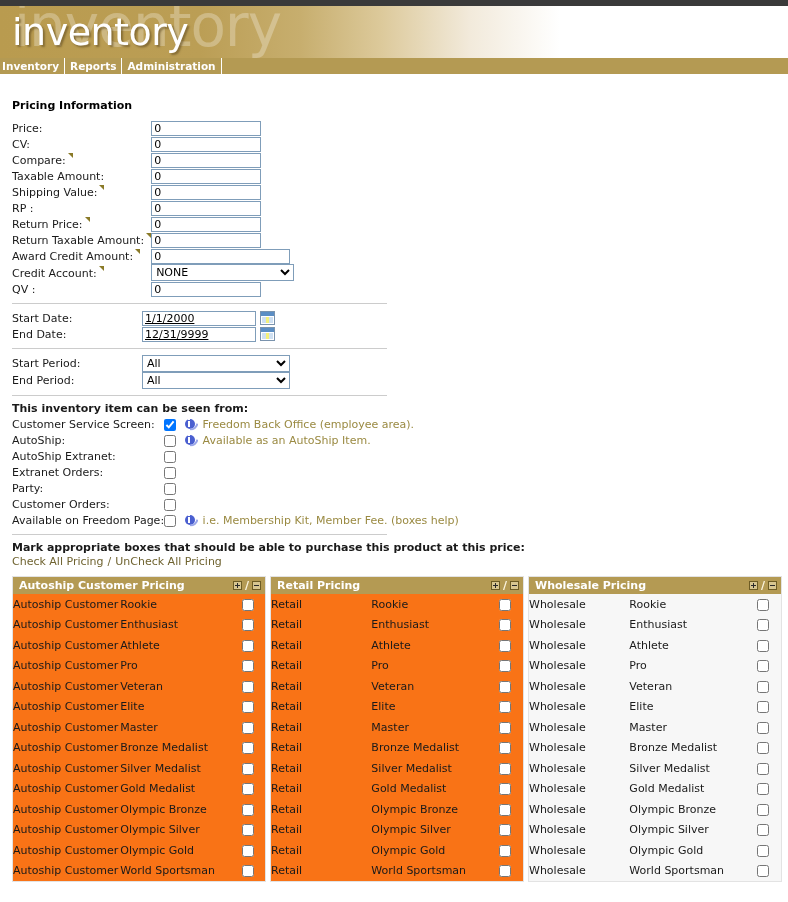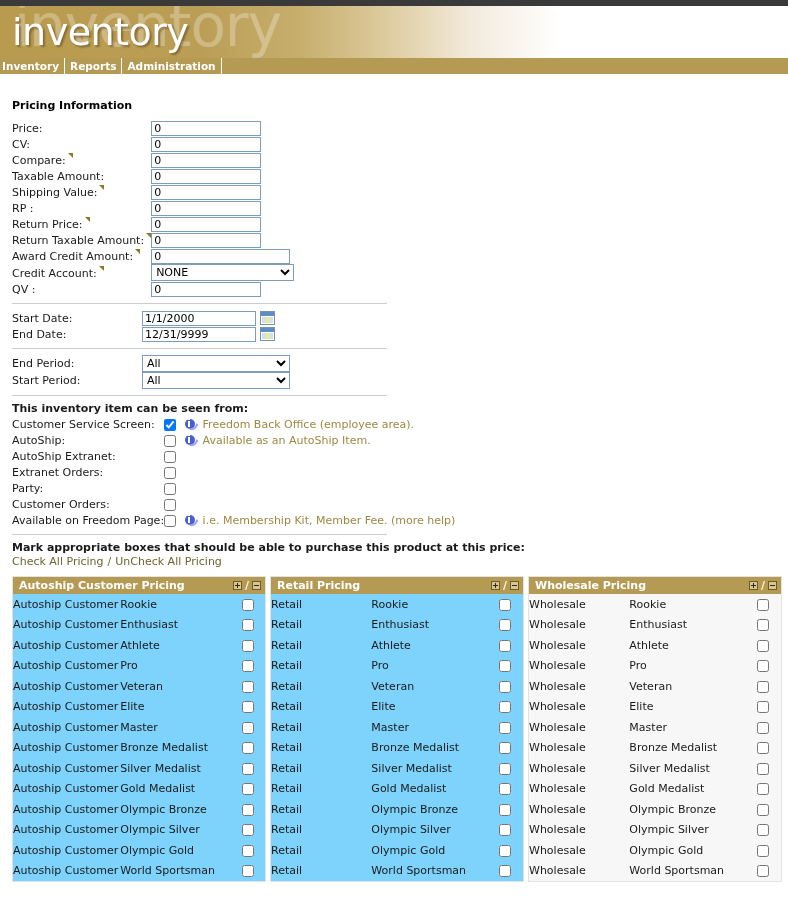--- a/index.html
+++ b/index.html
@@ -117,21 +117,21 @@
     height: 13px;
     font-size: 11px;
     font-family: "DejaVu Sans", "Liberation Sans", sans-serif;
     border: 1px solid #7f9db9;
     padding: 0 2px;
     color: #000;
     background: #fff;
     box-sizing: content-box;
   }
   input.txt.wide { width: 133px; }
-  input.txt.date { width: 108px; }
+  input.txt.date { width: 108px; text-decoration: underline; }
 
   select.sel {
     width: 143px;
     height: 17px;
     font-size: 11px;
     font-family: "DejaVu Sans", "Liberation Sans", sans-serif;
     border: 1px solid #7f9db9;
     background: #fff;
   }
   select.sel.period { width: 148px; }
@@ -241,21 +241,21 @@
   .checkall-row .slash { color: #6f6330; padding: 0 4px; }
 
   
   .panels {
     display: flex;
     gap: 4px;
     width: 772px;
   }
   .panel {
     width: 254px;
-    background: #7dd3fc;
+    background: #f97316;
     border: 1px solid #e3e3e3;
     box-sizing: border-box;
   }
   .panel.white { background: #f7f7f7; }
   .panel-head {
     background: #b49a53;
     color: #ffffff;
     font-weight: bold;
     font-size: 11px;
     height: 17px;
@@ -389,25 +389,25 @@
         <td><input class="txt date" type="text" value="12/31/9999" style=""><span class="cal-icon"></span></td>
       </tr>
     </tbody>
   </table>
 
   <hr class="hr">
 
   <table class="form">
     <tbody>
       <tr>
+        <td class="lbl" style="width:130px">Start Period:</td>
+        <td><select class="sel period"><option>All</option></select></td>
+      </tr>
+      <tr>
         <td class="lbl">End Period:</td>
-        <td><select class="sel period"><option>All</option></select></td>
-      </tr>
-      <tr>
-        <td class="lbl" style="width:130px">Start Period:</td>
         <td><select class="sel period"><option>All</option></select></td>
       </tr>
     </tbody>
   </table>
 
   <hr class="hr">
 
   <div class="boldline">This inventory item can be seen from:</div>
 
   <table class="form vis-table">
@@ -447,21 +447,21 @@
         <td class="lbl">Customer Orders:</td>
         <td><input class="cb" type="checkbox" style=""></td>
         <td></td>
       </tr>
       <tr>
         <td class="lbl">Available on Freedom Page:</td>
         <td><input class="cb" type="checkbox" style=""></td>
         <td>
           <span class="info-icon"><span class="ball"></span><span class="dot"></span><span class="stem"></span><span class="swoosh"></span></span>
           <span class="hint">i.e. Membership Kit, Member Fee.</span>
-          <a class="olive" href="#">(more help)</a>
+          <a class="olive" href="#">(boxes help)</a>
         </td>
       </tr>
     </tbody>
   </table>
 
   <hr class="hr">
 
   <div class="boldline">Mark appropriate boxes that should be able to purchase this product at this price:</div>
   <div class="checkall-row">
     <a href="#">Check All Pricing</a><span class="slash">/</span><a href="#">UnCheck All Pricing</a>

